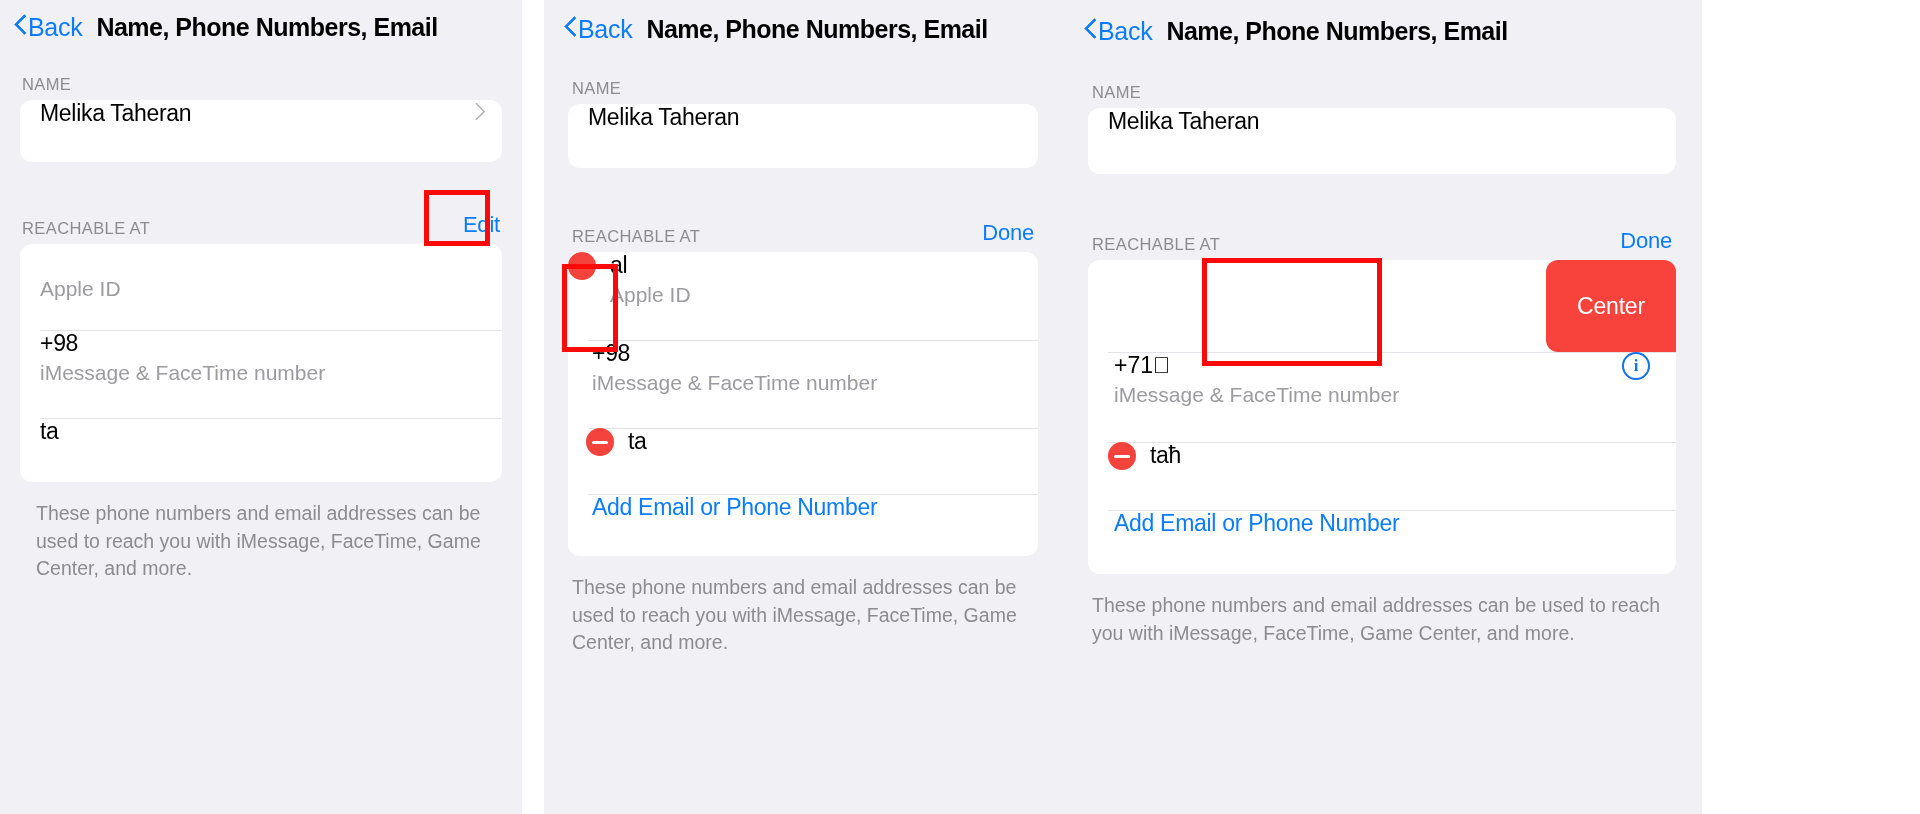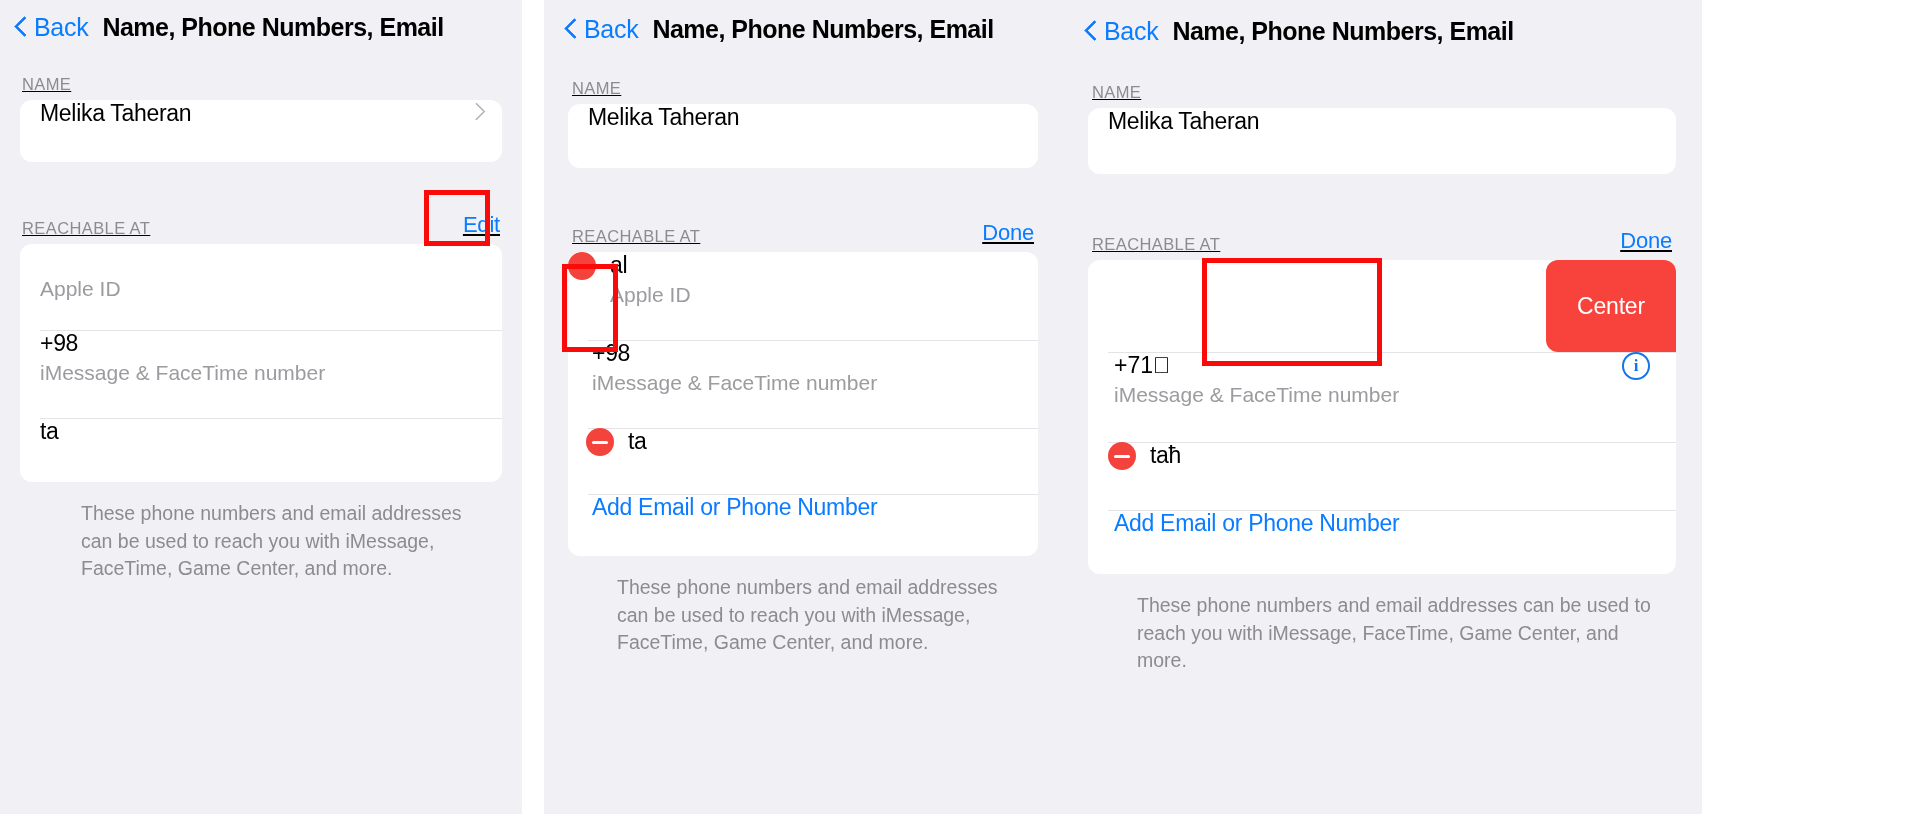--- a/index.html
+++ b/index.html
@@ -29,22 +29,22 @@
   
   .navbar {
     display: flex;
     align-items: center;
     height: 54px;
     background: #f1f1f5;
     padding-left: 14px;
   }
   .back-btn {
     display: flex;
-    align-items: center;
-    gap: 6px;
+    align-items: flex-start;
+    gap: 0;
     cursor: pointer;
   }
   .chev-left {
     width: 14px; height: 24px;
     position: relative;
     flex: 0 0 auto;
   }
   .chev-left::before {
     content: "";
     position: absolute;
@@ -69,21 +69,20 @@
     white-space: nowrap;
   }
 
   
   .sect-head {
     display: flex;
     align-items: flex-end;
     justify-content: space-between;
     padding: 0 22px 6px 22px;
     height: 46px;
-    text-decoration: underline;
   }
   .sect-title {
     color: #8b8b90;
     font-size: 16.5px;
     letter-spacing: 0.4px;
   }
   .sect-action {
     color: #0a7cff;
     font-size: 22px;
     letter-spacing: -0.2px;
@@ -185,21 +184,20 @@
     line-height: 1;
     padding-bottom: 1px;
   }
 
   
   .note {
     color: #8b8b90;
     font-size: 19.5px;
     line-height: 1.42;
     padding: 18px 36px 0 36px;
-    margin-left: 45px;
   }
 
   
   .ann {
     position: absolute;
     border: 5px solid #fb0a0a;
     pointer-events: none;
     z-index: 30;
   }
 

